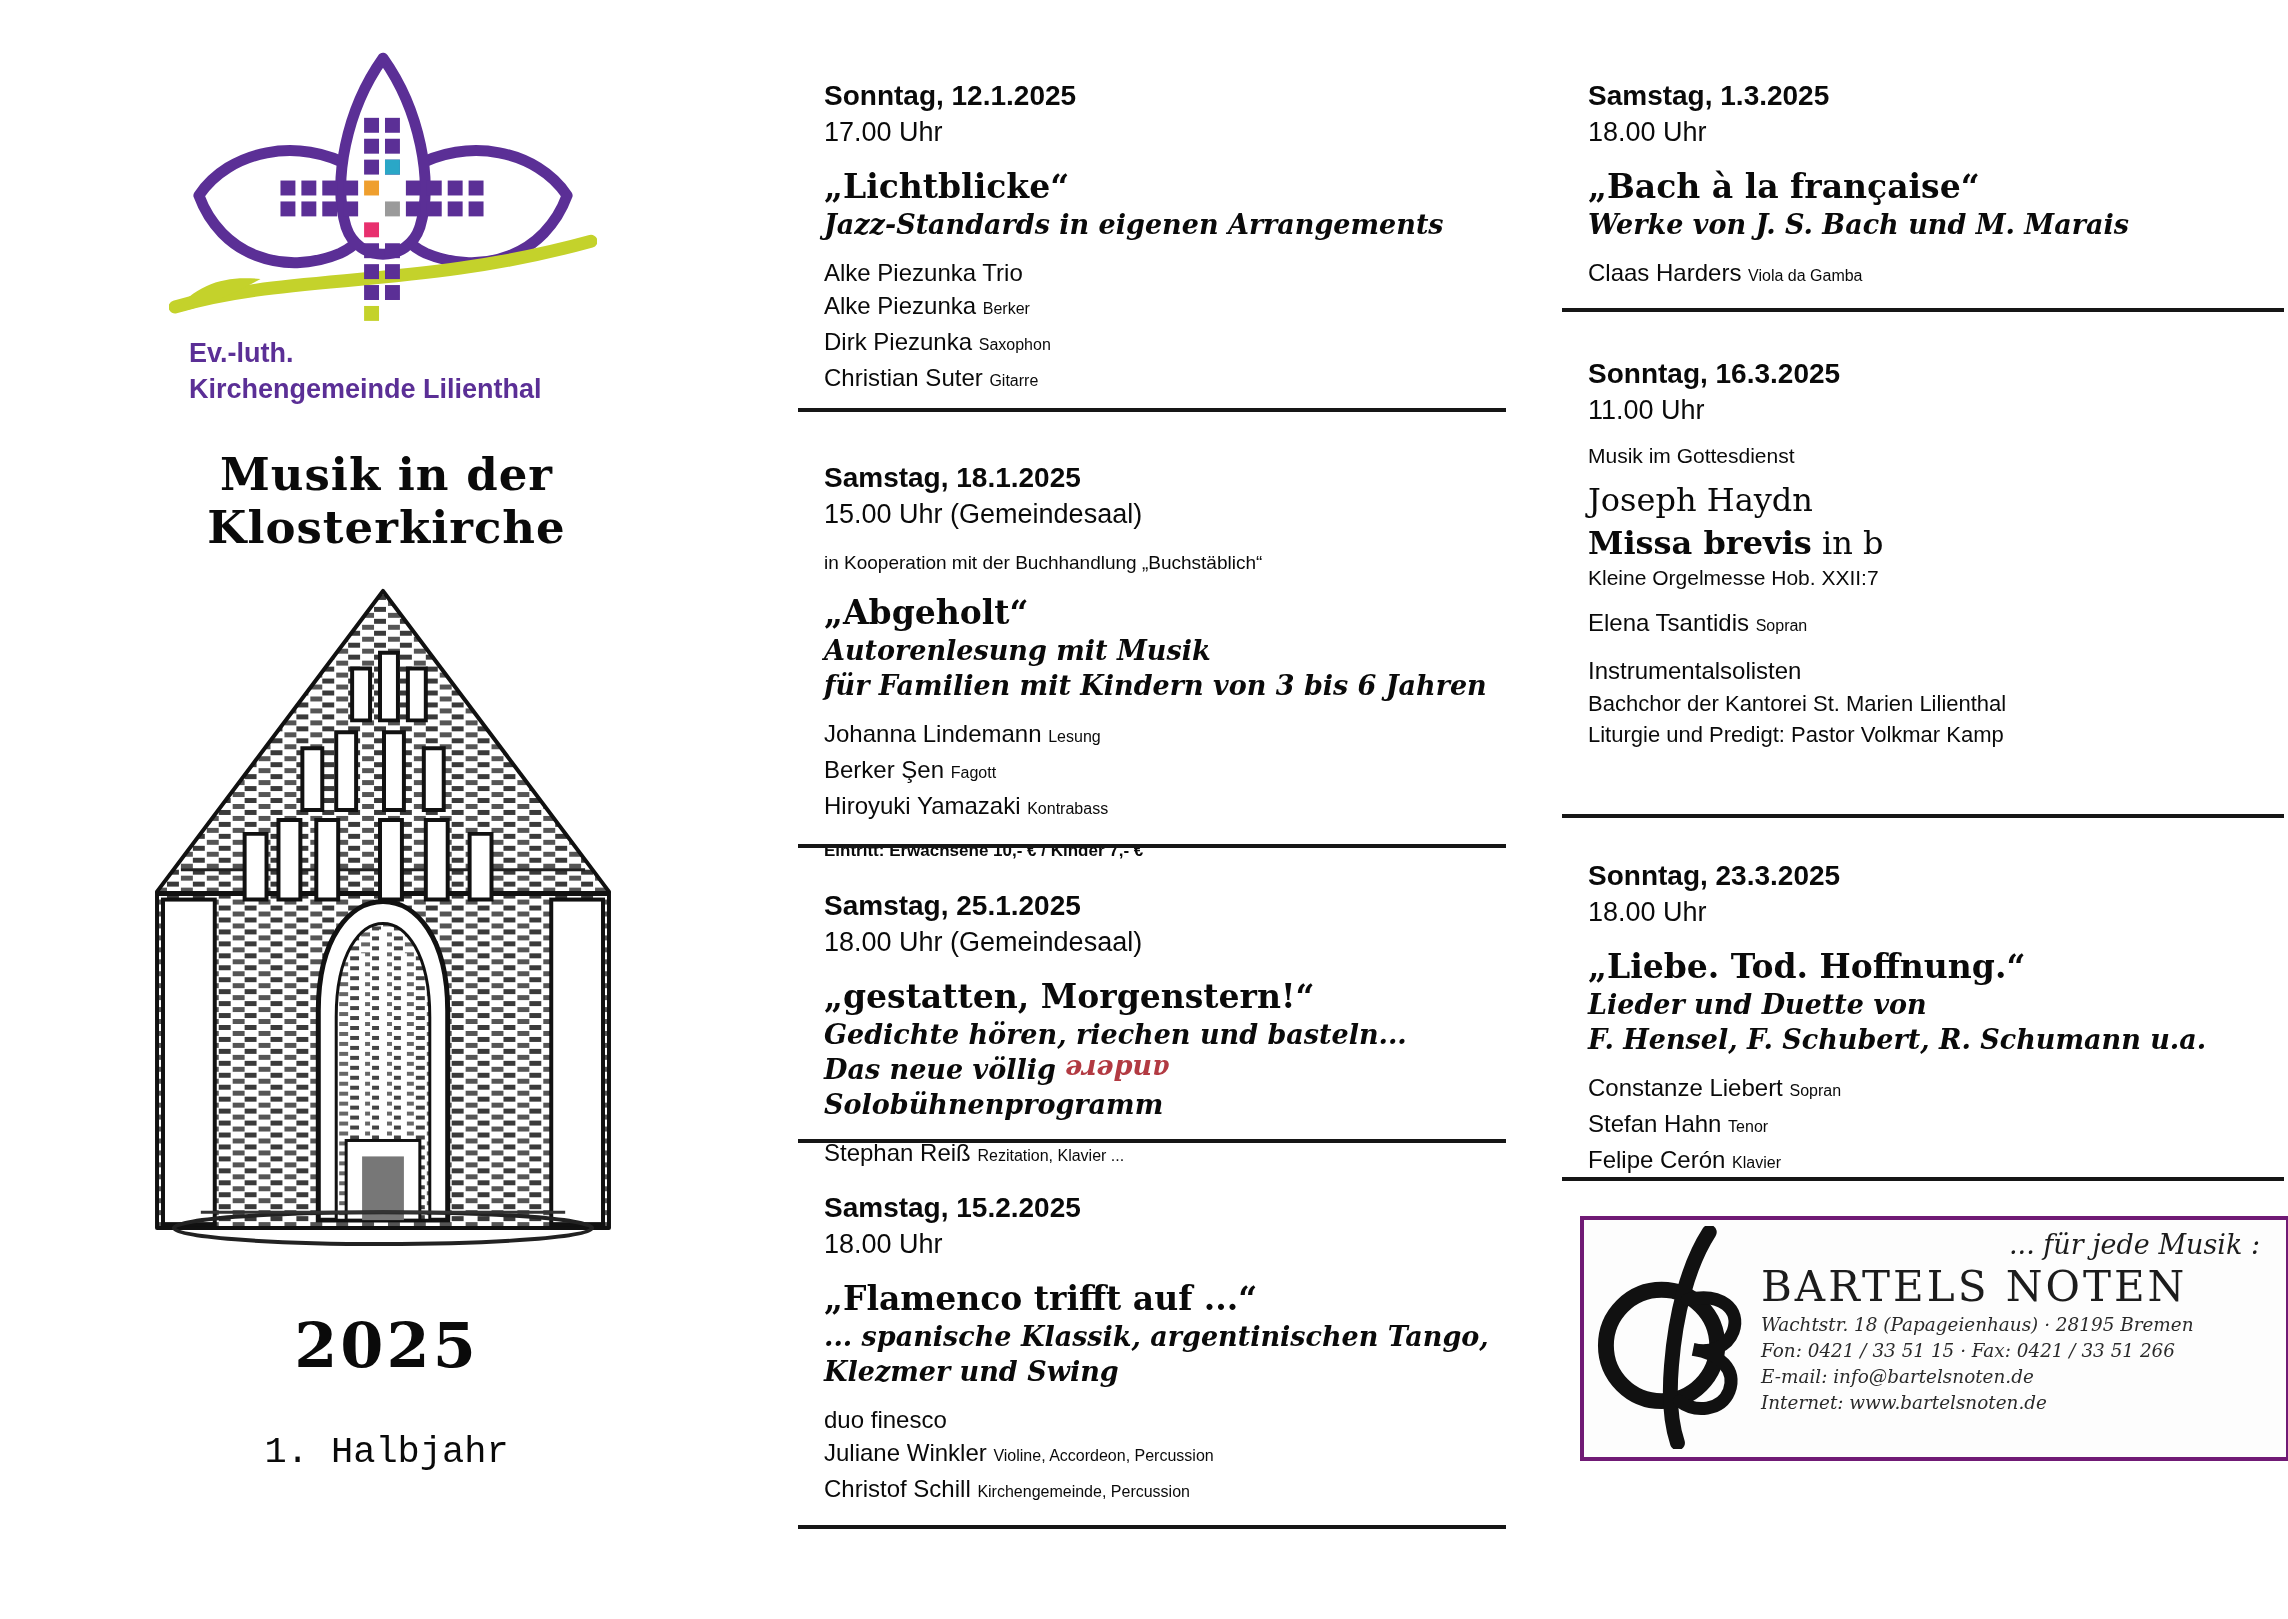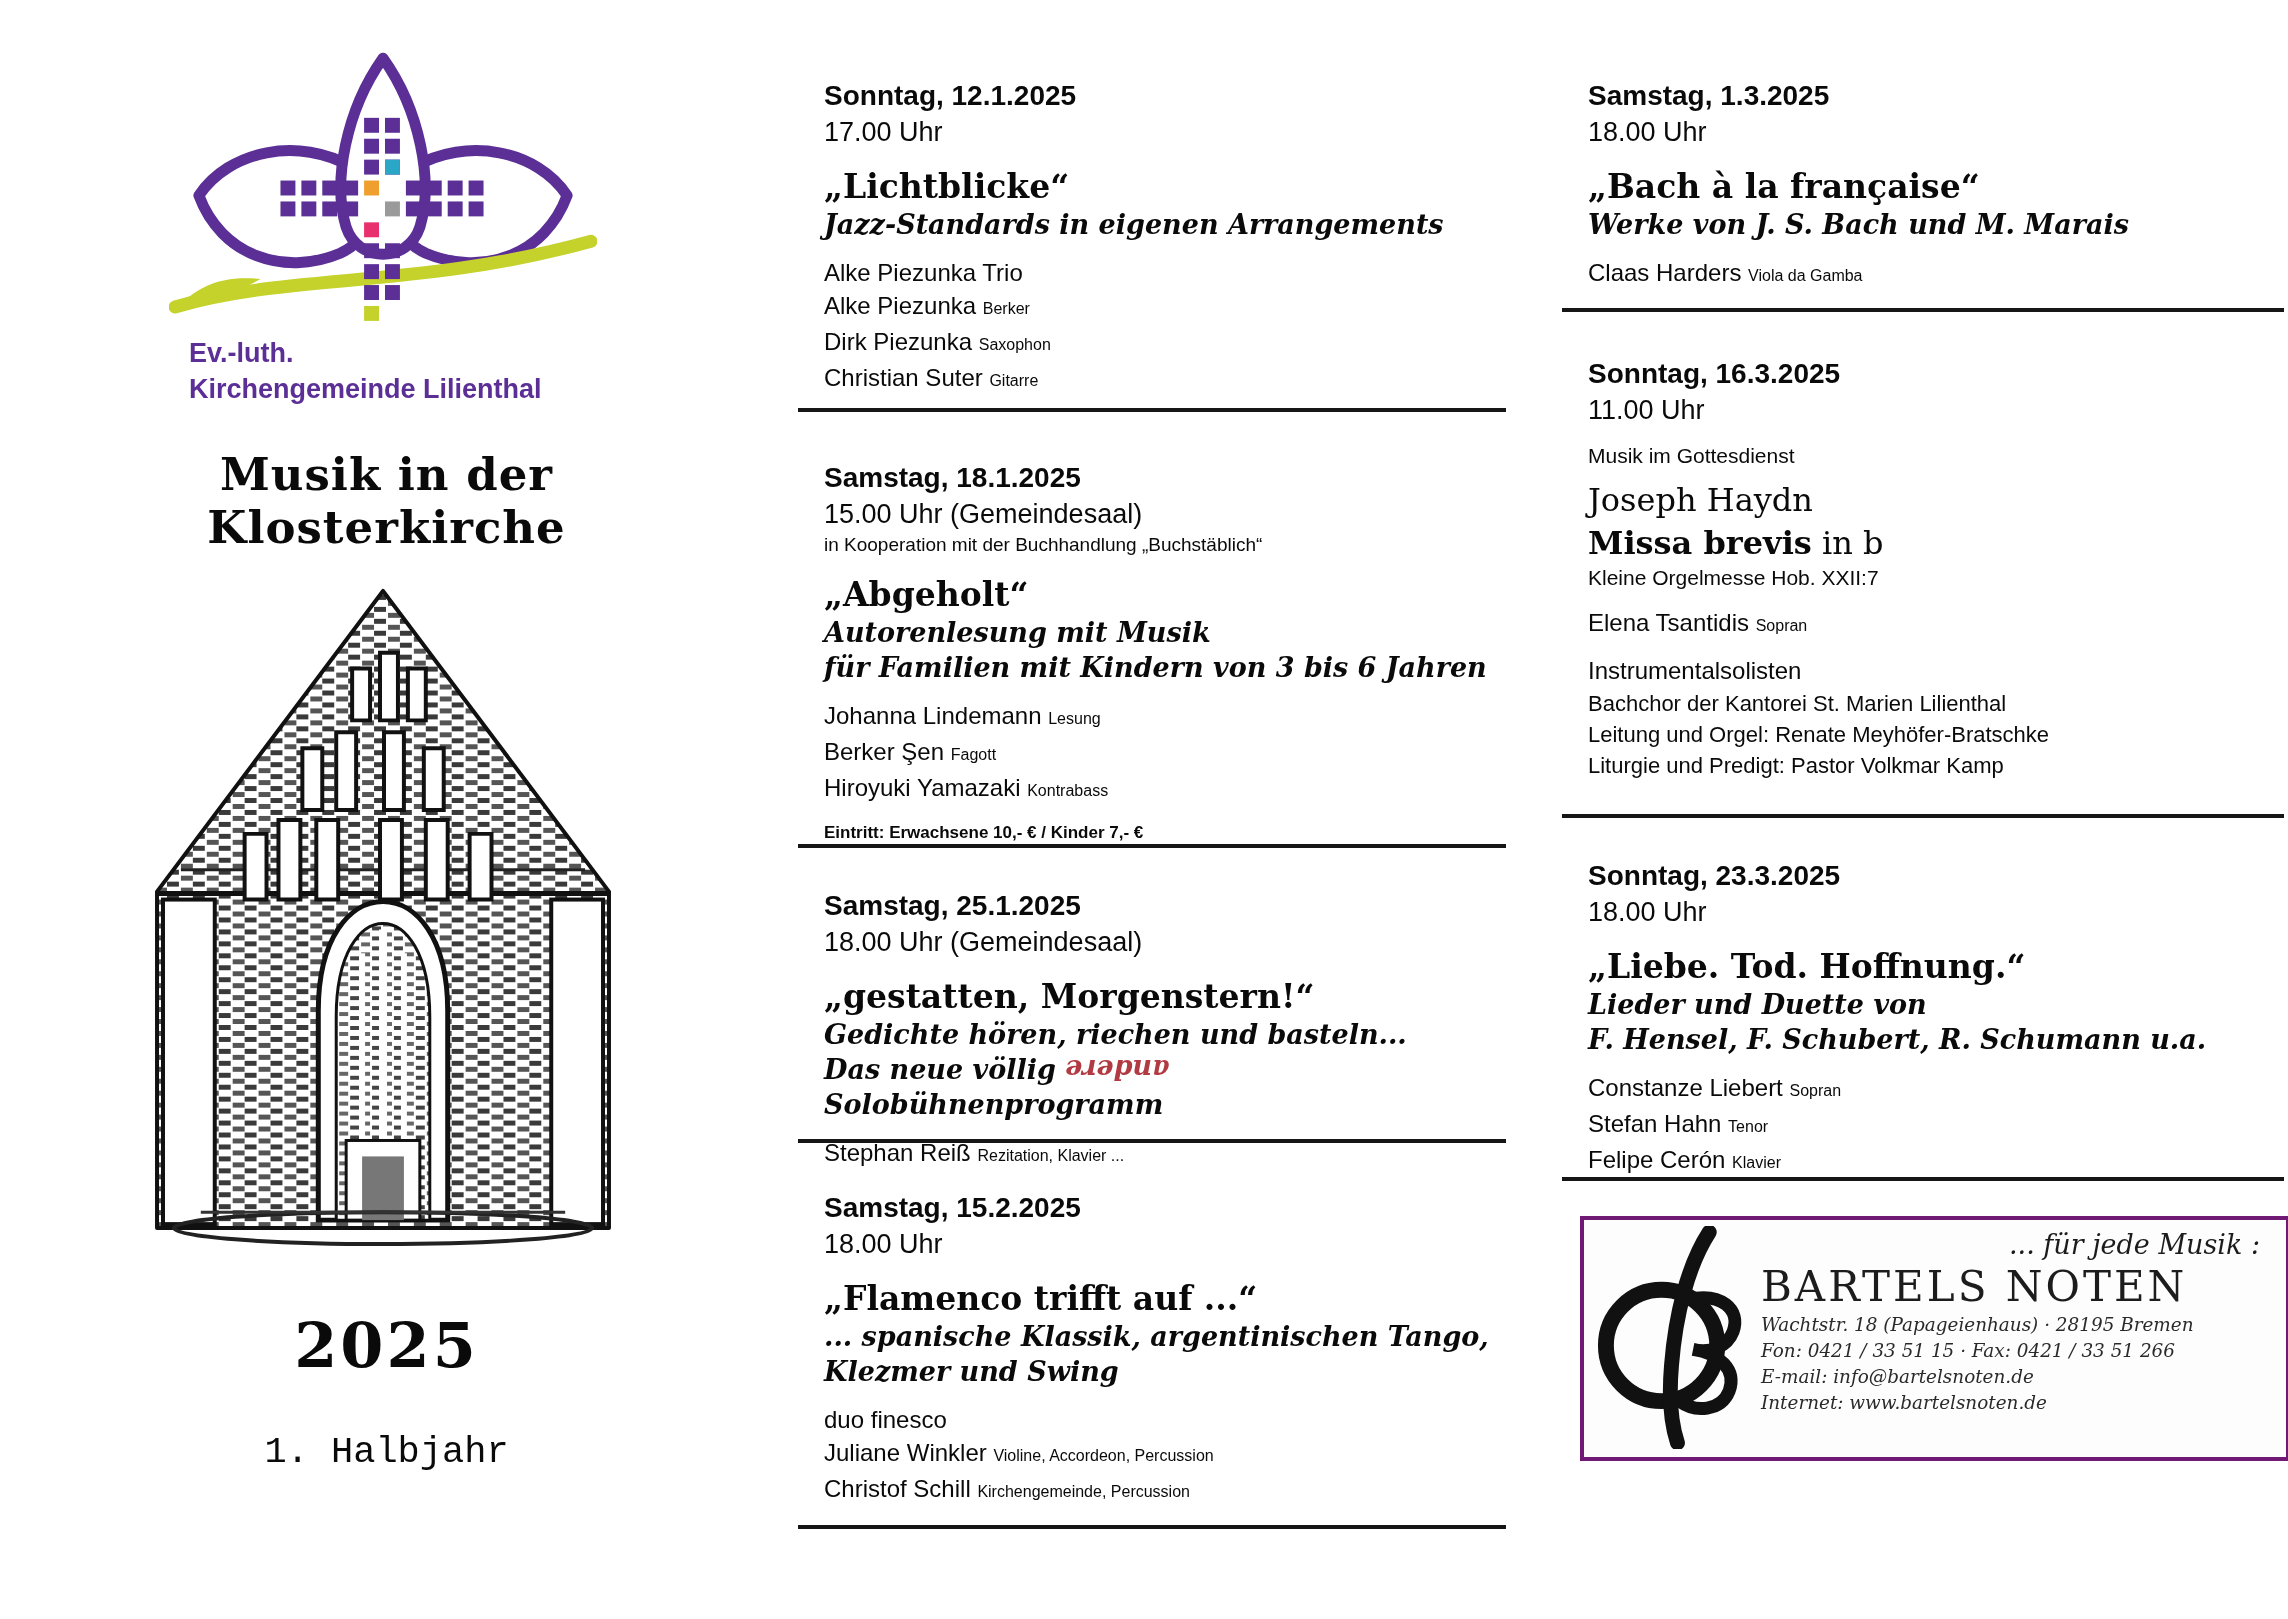--- a/index.html
+++ b/index.html
@@ -33,21 +33,21 @@
   }
   
   .event{position:absolute;}
   .col-mid{left:824px;width:685px;}
   .col-right{left:1588px;width:697px;}
   .divider{position:absolute;height:4px;background:#161616;}
   .div-mid{left:798px;width:708px;}
   .div-right{left:1562px;width:722px;}
   .ev-date{font-weight:bold;font-size:28px;line-height:36px;}
   .ev-time{font-size:27px;line-height:36px;}
-  .ev-note{font-size:19px;line-height:26px;margin-top:0;}
+  .ev-note{font-size:19px;line-height:26px;margin-top:18px;}
   .ev-title{font-family:"DejaVu Serif",serif;font-weight:bold;font-size:33px;line-height:40px;margin-top:17px;}
   .ev-sub{font-family:"DejaVu Serif",serif;font-weight:bold;font-style:italic;font-size:27px;line-height:35px;}
   .perf-group{margin-top:14px;}
   .perf{font-size:24px;line-height:33px;}
   .perf .role{font-size:16px;}
   .ev-footer{font-size:17px;font-weight:bold;margin-top:16px;}
   .flip-word{display:inline-block;transform:rotate(180deg);color:var(--flip-red);}
   .gd-note{font-size:21px;line-height:28px;margin-top:14px;}
   .composer{font-family:"DejaVu Serif",serif;font-size:32px;line-height:44px;margin-top:8px;}
   .work{font-family:"DejaVu Serif",serif;font-size:32px;line-height:42px;}
@@ -257,21 +257,20 @@
     <div class="gd-note">Musik im Gottesdienst</div>
     <div class="composer">Joseph Haydn</div>
     <div class="work"><span class="work-bold">Missa brevis</span><span> in b</span></div>
     <div class="work-sub">Kleine Orgelmesse Hob. XXII:7</div>
     <div class="perf-group">
       <div class="perf"><span>Elena Tsantidis</span> <span class="role">Sopran</span></div>
     </div>
     <div class="extra-lines">
       <div class="extra-head">Instrumentalsolisten</div>
       <div class="extra">Bachchor der Kantorei St. Marien Lilienthal</div>
-      <div class="extra">Leitung und Orgel: Renate Meyhöfer-Bratschke</div>
       <div class="extra">Liturgie und Predigt: Pastor Volkmar Kamp</div>
     </div>
   </div>
   <div class="divider div-right" style="top:814px"></div>
 
   <div class="event col-right" style="top:858px">
     <div class="ev-date">Sonntag, 23.3.2025</div>
     <div class="ev-time">18.00 Uhr</div>
     <div class="ev-title">„Liebe. Tod. Hoffnung.“</div>
     <div class="ev-sub">Lieder und Duette von</div>

